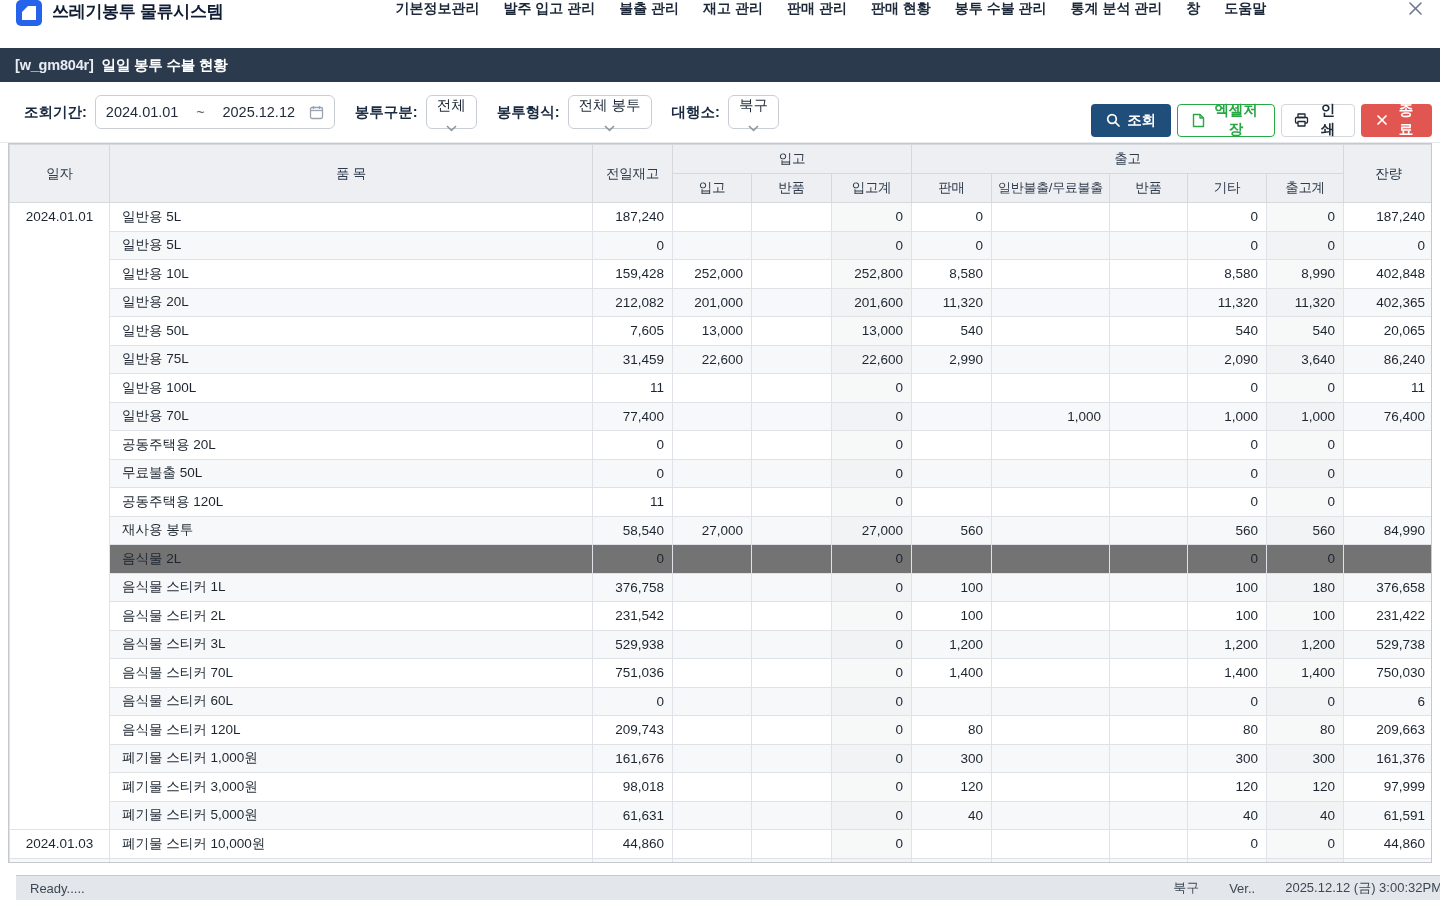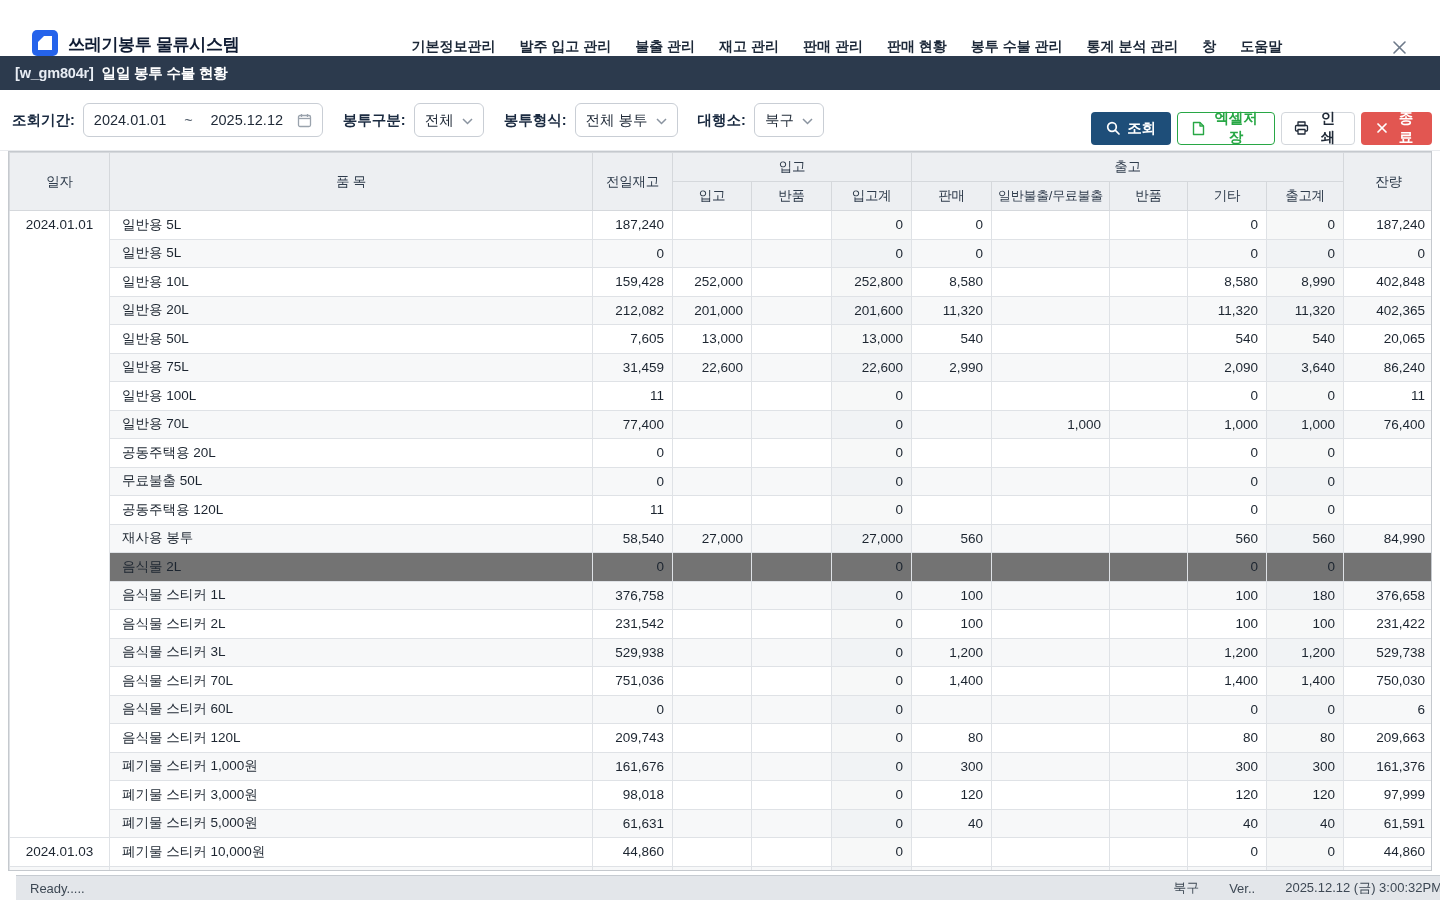--- a/index.html
+++ b/index.html
@@ -2,40 +2,40 @@
 <html><head>
 <meta charset="utf-8">
 <style>
   * { box-sizing: border-box; margin: 0; padding: 0; }
   html,body { width:1440px; height:900px; overflow:hidden; }
   body {
     font-family: "Liberation Sans", "DejaVu Sans", sans-serif;
     background:#ffffff; position:relative; color:#1c2530;
   }
   
-  .menubar { height:48px; display:flex; align-items:flex-end; padding:0 32px; background:#fff;margin-top:8px; }
+  .menubar { height:48px; display:flex; align-items:flex-start; padding:0 16px; background:#fff; }
   .logo { width:26px; height:26px; flex:0 0 auto; }
   .app-title { font-size:17px; font-weight:bold; color:#101c33; margin-left:10px; letter-spacing:-0.3px; }
   .menu { display:flex; gap:24px; margin-left:172px; font-size:14px; font-weight:600; color:#1c2838; white-space:nowrap; }
   .menu-item { cursor:default; }
   .win-close { margin-left:auto; color:#6e7a8a; display:flex; align-items:center; }
   
   .titlebar { height:34px; background:#2c3a4d; color:#fff; display:flex; align-items:center;
     padding:0 15px; font-size:14.5px; font-weight:600; letter-spacing:-0.2px; }
   .titlebar .win-id { margin-right:8px; color:#e8edf4; }
   
   .filterbar { height:61px; display:flex; align-items:center; padding:0 8px; background:#fff;
     border-bottom:1px solid #e8eaed; }
   .flabel { font-size:14.5px; font-weight:bold; color:#1a2a40; margin:0 8px 0 20px; white-space:nowrap; }
-  .flabel.first { margin-left:4px; }
+  .flabel.first { margin-left:16px; }
   .inputbox { height:34px; border:1px solid #c9ced5; border-radius:6px; background:#fff;
     display:flex; align-items:center; padding:0 10px; font-size:14.5px; color:#1f2937; white-space:nowrap; }
   .daterange { width:240px; justify-content:space-between; }
   .daterange .sep { color:#5a6572; margin:0 4px; }
-  .selectbox { gap:8px; cursor:default; }
+  .selectbox { gap:8px; cursor:default;flex-direction:column; }
   .chev { color:#8a94a0; margin-top:2px; }
   .cal { color:#9aa3ad; }
   .btngroup { margin-left:auto; display:flex; gap:6px;margin-top:16px; }
   .btn { height:33px; border-radius:4px; font-size:14.5px; font-weight:bold; display:flex;
     align-items:center; justify-content:center; gap:7px; padding:0 14px; cursor:pointer;
     border:1px solid transparent; background:#fff; font-family:inherit; letter-spacing:-0.2px; }
   .btn-search { background:#1e4e79; color:#fff; width:80px; }
   .btn-excel  { border-color:#28a745; color:#28a745; width:98px; }
   .btn-print  { border-color:#d3d7dc; color:#1f2937; width:74px;padding-left:12px; }
   .btn-quit   { background:#e25651; color:#fff; width:71px; }

